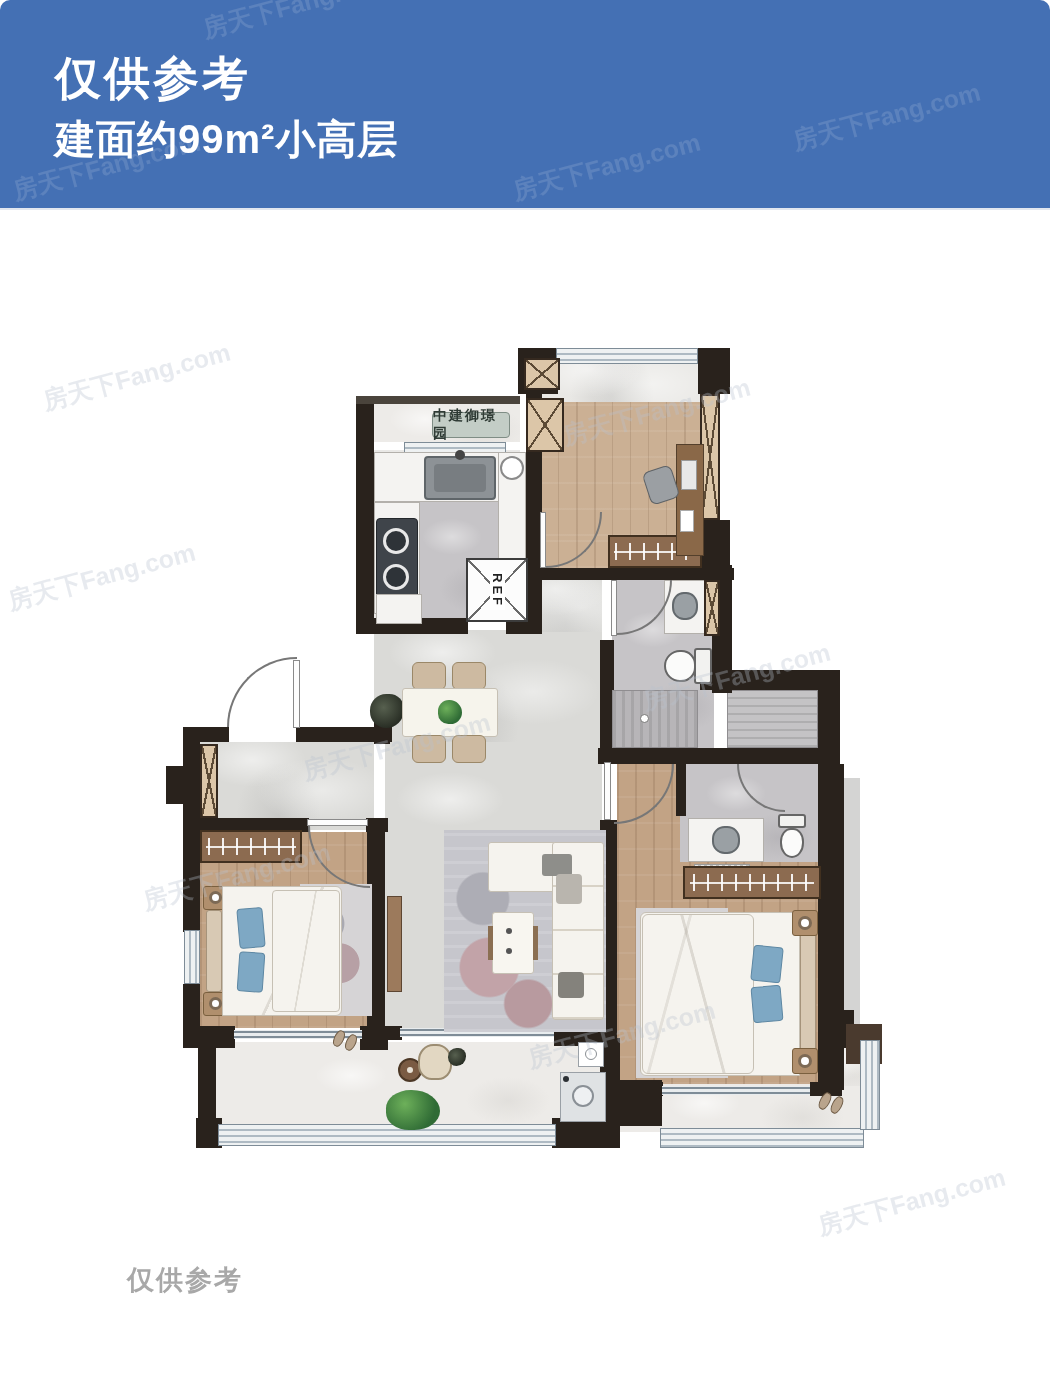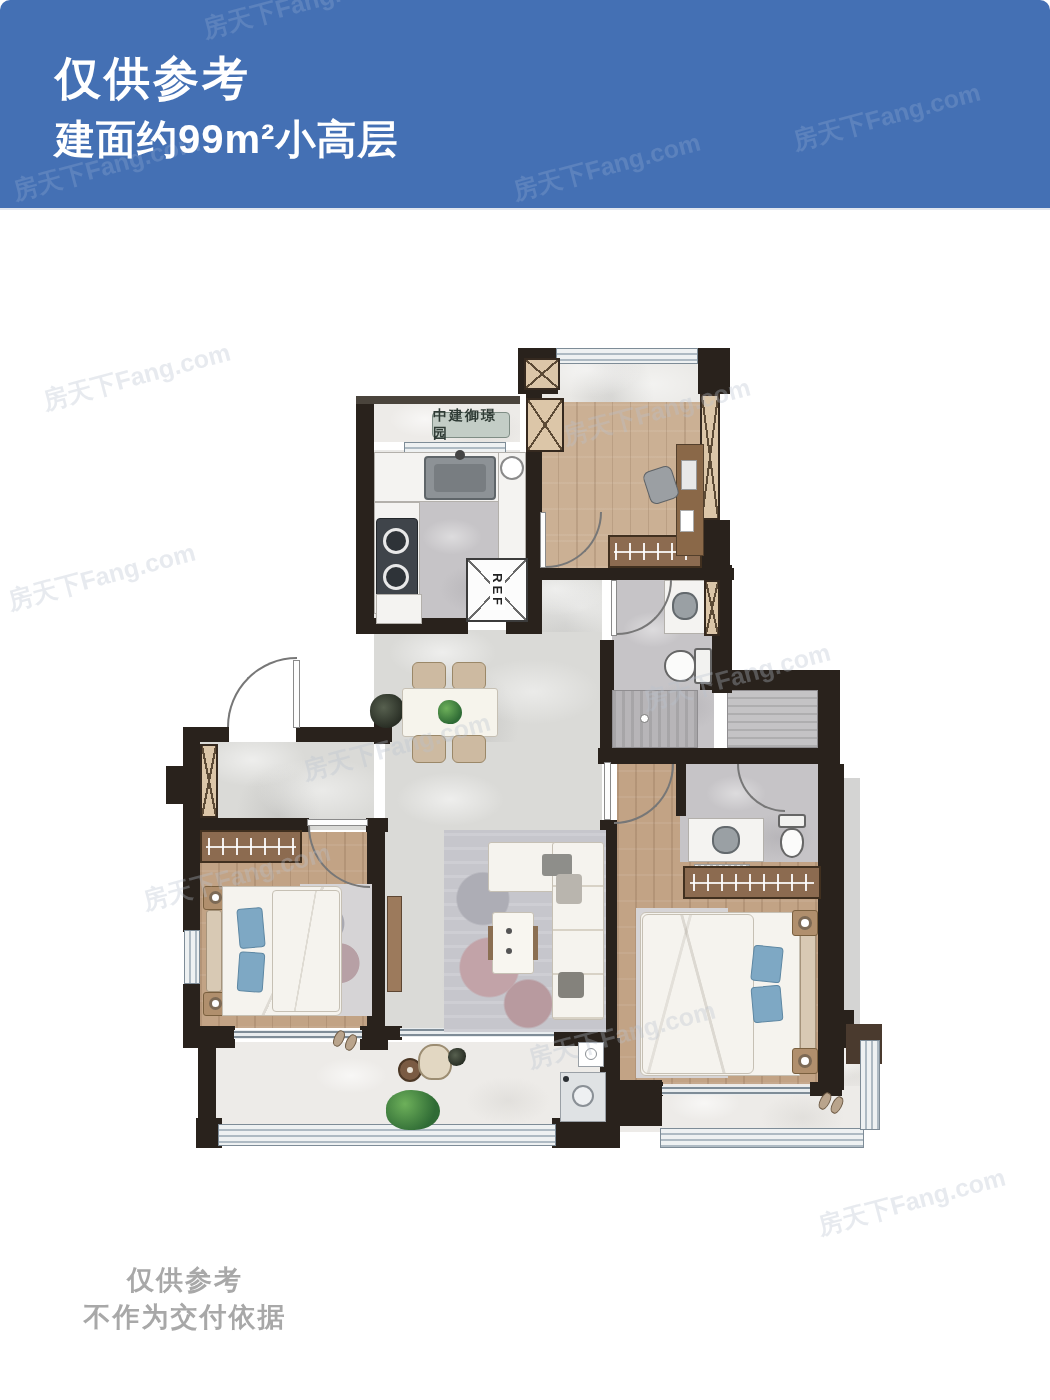--- a/index.html
+++ b/index.html
@@ -289,14 +289,13 @@
     <span class="wm wm-g" style="left: 640px; top: 450px;">房天下Fang.com</span>
     <span class="wm wm-g" style="left: 5px; top: 350px;">房天下Fang.com</span>
     <span class="wm wm-g" style="left: 140px; top: 650px;">房天下Fang.com</span>
     <span class="wm wm-g" style="left: 525px; top: 808px;">房天下Fang.com</span>
     <span class="wm wm-g" style="left: 815px; top: 975px;">房天下Fang.com</span>
     <span class="wm wm-g" style="left: 300px; top: 520px;">房天下Fang.com</span>
   </div>
 
 <div class="abs" id="footer">
   <div>仅供参考</div>
-  <div>不作为交付依据</div>
 </div>
 
 </body></html>

